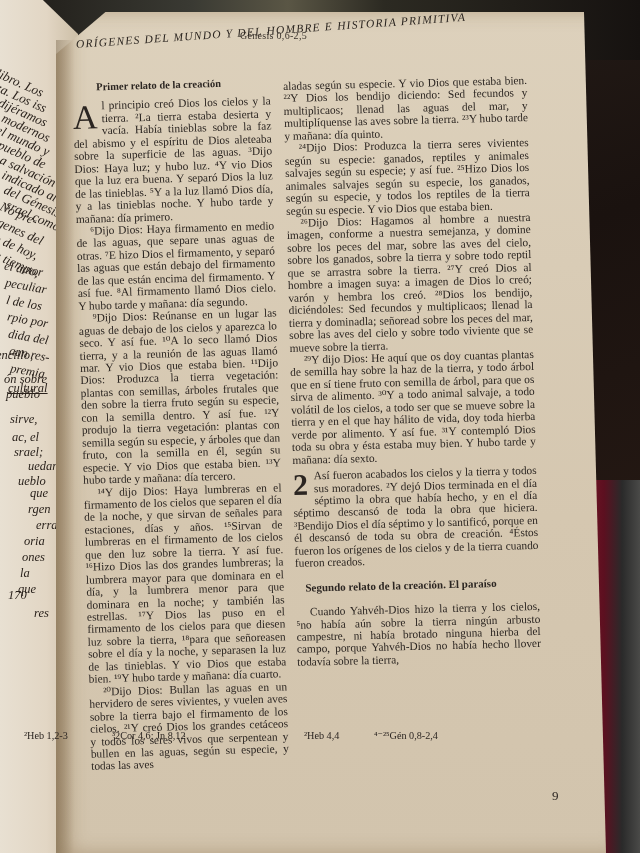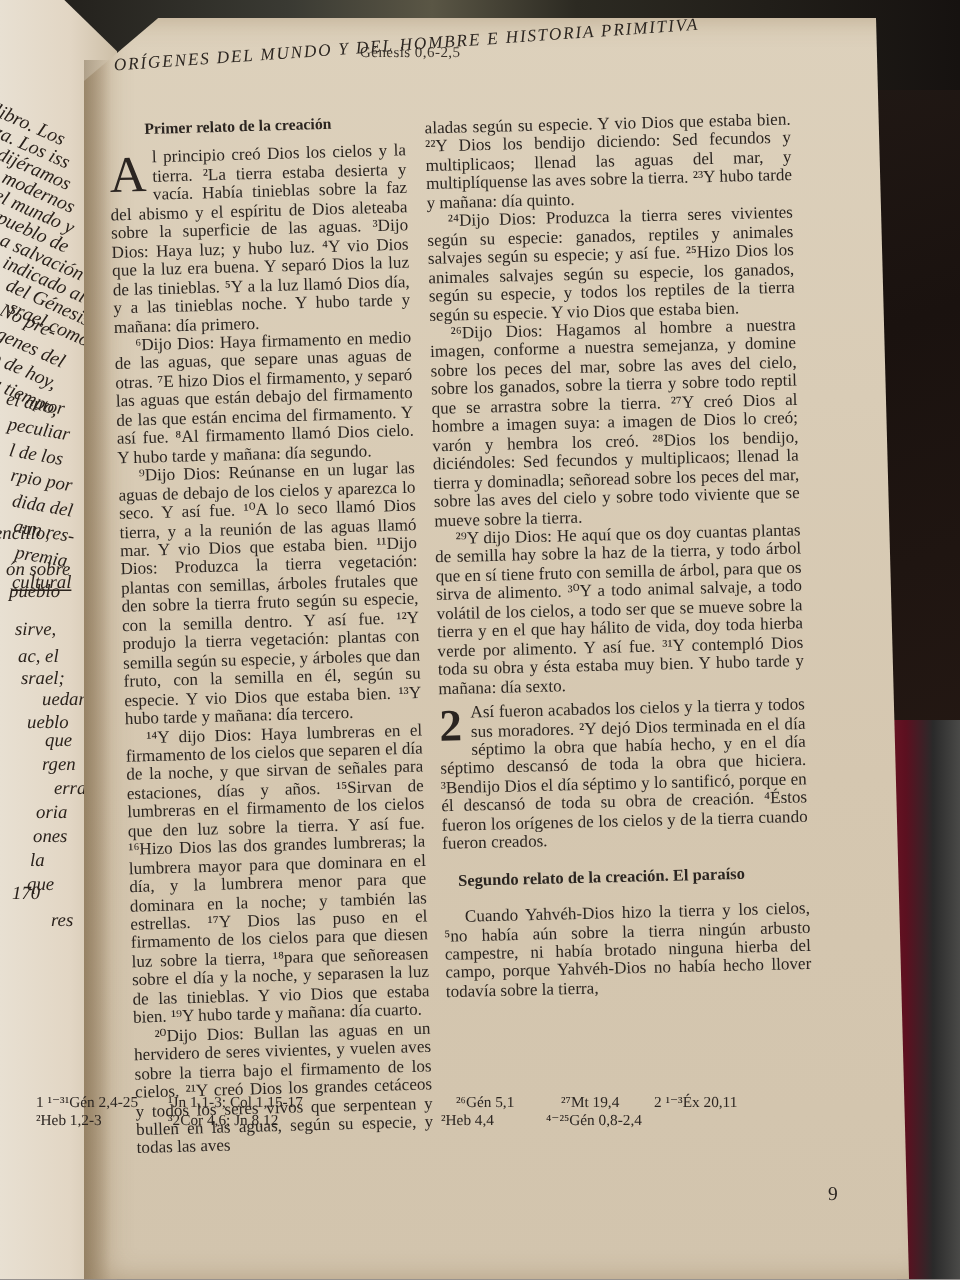--- a/index.html
+++ b/index.html
@@ -110,27 +110,20 @@
   <p class="indent">²⁴Dijo Dios: Produzca la tierra seres vivientes según su especie: ganados, reptiles y animales salvajes según su especie; y así fue. ²⁵Hizo Dios los animales salvajes según su especie, los ganados, según su especie, y todos los reptiles de la tierra según su especie. Y vio Dios que estaba bien.</p>
   <p class="indent">²⁶Dijo Dios: Hagamos al hombre a nuestra imagen, conforme a nuestra semejanza, y domine sobre los peces del mar, sobre las aves del cielo, sobre los ganados, sobre la tierra y sobre todo reptil que se arrastra sobre la tierra. ²⁷Y creó Dios al hombre a imagen suya: a imagen de Dios lo creó; varón y hembra los creó. ²⁸Dios los bendijo, diciéndoles: Sed fecundos y multiplicaos; llenad la tierra y dominadla; señoread sobre los peces del mar, sobre las aves del cielo y sobre todo viviente que se mueve sobre la tierra.</p>
   <p class="indent">²⁹Y dijo Dios: He aquí que os doy cuantas plantas de semilla hay sobre la haz de la tierra, y todo árbol que en sí tiene fruto con semilla de árbol, para que os sirva de alimento. ³⁰Y a todo animal salvaje, a todo volátil de los cielos, a todo ser que se mueve sobre la tierra y en el que hay hálito de vida, doy toda hierba verde por alimento. Y así fue. ³¹Y contempló Dios toda su obra y ésta estaba muy bien. Y hubo tarde y mañana: día sexto.</p>
   <p style="margin-top:4px"><span class="chapnum">2</span><span>Así fueron acabados los cielos y la tierra y todos sus moradores. ²Y dejó Dios terminada en el día séptimo la obra que había hecho, y en el día séptimo descansó de toda la obra que hiciera. ³Bendijo Dios el día séptimo y lo santificó, porque en él descansó de toda su obra de creación. ⁴Éstos fueron los orígenes de los cielos y de la tierra cuando fueron creados.</span></p>
   <span class="subhead2">Segundo relato de la creación. El paraíso</span>
   <p class="indent">Cuando Yahvéh-Dios hizo la tierra y los cielos, ⁵no había aún sobre la tierra ningún arbusto campestre, ni había brotado ninguna hierba del campo, porque Yahvéh-Dios no había hecho llover todavía sobre la tierra,</p>
 </div>
 
 <div class="notes">
   <div class="row">
-    <span class="c1">1 ¹⁻³¹Gén 2,4-25</span>
-    <span class="c2">¹Jn 1,1-3; Col 1,15-17</span>
-    <span class="c3" style="margin-left:14px">²⁶Gén 5,1</span>
-    <span class="c4">²⁷Mt 19,4</span>
-    <span>2 ¹⁻³Éx 20,11</span>
-  </div>
-  <div class="row">
     <span class="c1">²Heb 1,2-3</span>
     <span class="c2">³2Cor 4,6; Jn 8,12</span>
-    <span class="c3" style="margin-left:4px">²Heb 4,4</span>
+    <span class="c3" style="margin-left:14px">²Heb 4,4</span>
     <span>⁴⁻²⁵Gén 0,8-2,4</span>
   </div>
 </div>
 
 <div class="page-num">9</div>
 
 </body></html>

